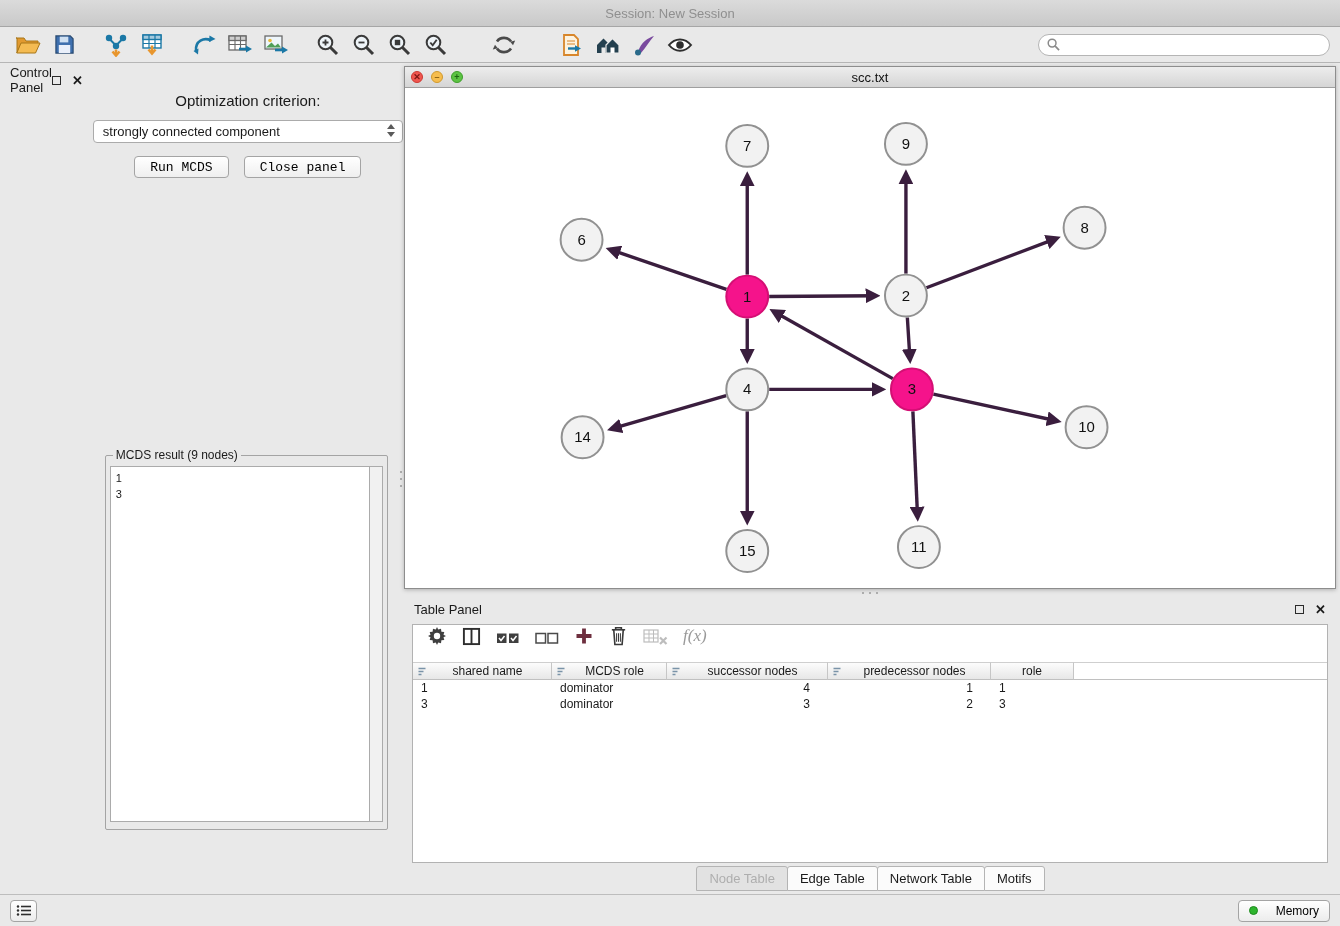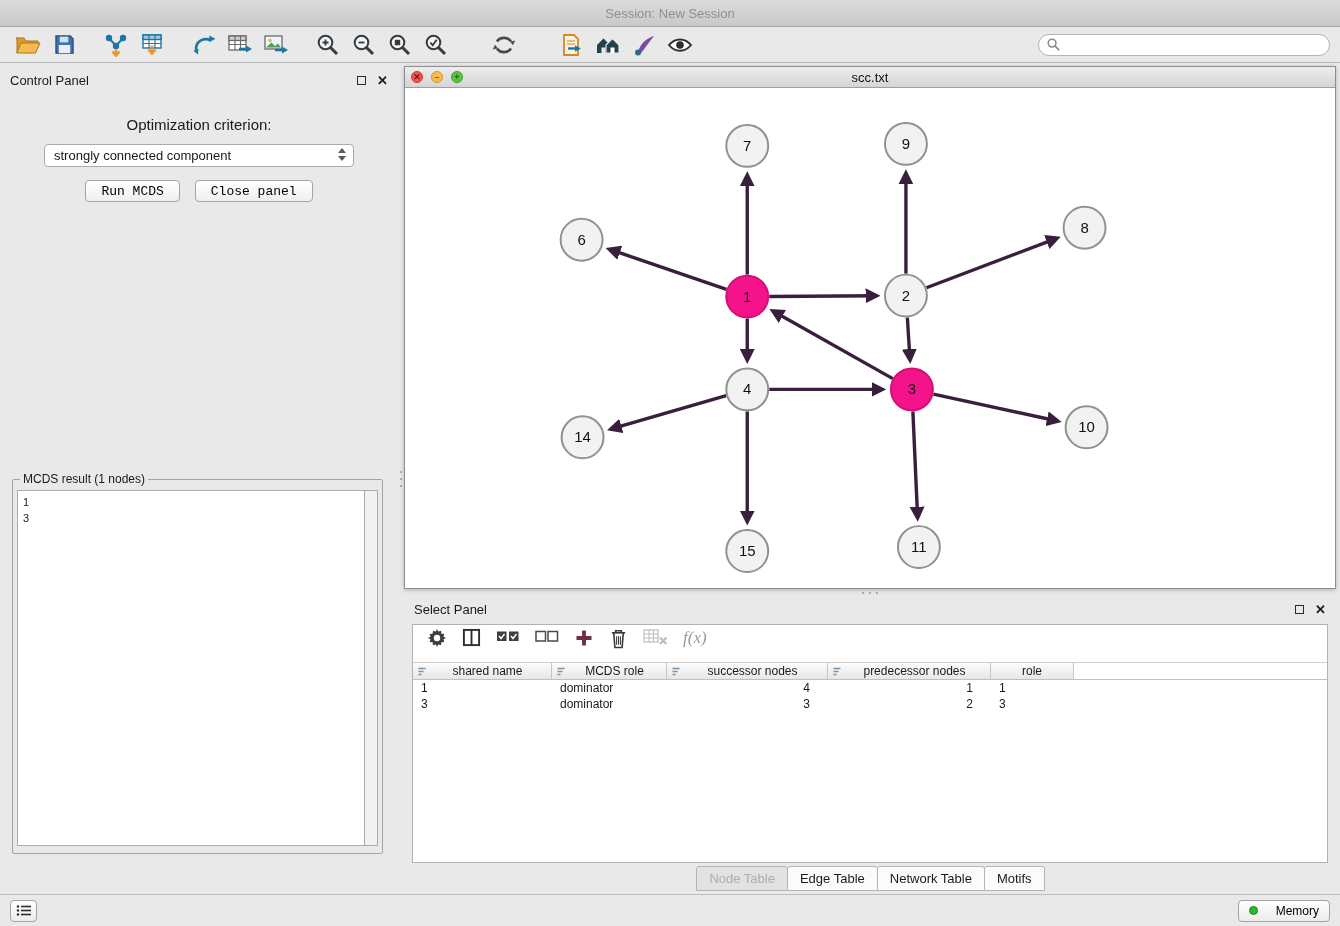--- a/index.html
+++ b/index.html
@@ -12,21 +12,21 @@
   .toolbar{height:36px;border-bottom:1px solid #b6b6b6;display:flex;align-items:center;padding:0 10px}
   .tbtn{width:36px;height:30px;display:flex;align-items:center;justify-content:center;flex:0 0 auto}
   .tgap{width:16px;flex:0 0 auto}
   .search-box{margin-left:auto;width:292px;height:22px;background:#fff;border:1px solid #b5b5b5;border-radius:12px;
     display:flex;align-items:center;padding:0 8px;gap:5px}
   .search-box input{border:none;outline:none;flex:1;font-size:12px;background:transparent;font-family:inherit}
 
   .main{display:flex;height:831px}
 
   
-  .control-panel{width:398px;display:flex;flex-direction:column;padding-top:5px}
+  .control-panel{width:398px;display:flex;flex-direction:row;padding-top:5px}
   .panel-header{height:24px;display:flex;align-items:center;padding:0 10px;font-size:13px}
   .win-icons{margin-left:auto;display:flex;gap:11px;align-items:center}
   .float-ic{width:9px;height:9px;border:1.6px solid #2a2a2a;display:inline-block}
   .close-ic{font-size:13px;font-weight:bold;color:#1a1a1a;line-height:1}
   .tabs-row{align-self:center;display:flex;margin-top:3px}
   .tab{padding:4px 12px;font-size:13px;background:#fbfbfb;border:1px solid #b4b4b4;margin-right:-1px;
     border-radius:3px 3px 0 0;white-space:nowrap}
   .tab.active{background:#e2e2e2;color:#aeaeae}
   .cp-body{flex:1;display:flex;flex-direction:column;align-items:center}
   .opt-label{margin-top:24px;font-size:15px}
@@ -61,21 +61,21 @@
   .mac-title{position:absolute;left:0;right:0;text-align:center;font-size:13px;color:#111}
   .canvas{flex:1;position:relative;background:#fff}
   #graph-svg{position:absolute;inset:0;width:100%;height:100%}
 
   .h-splitter{height:8px;display:flex;align-items:center;justify-content:center;gap:5px}
 
   
   .table-panel{flex:1;display:flex;flex-direction:column}
   .table-container{margin:3px 8px 0 8px;background:#fff;border:1px solid #b2b2b2;flex:1;display:flex;
     flex-direction:column;overflow:hidden}
-  .table-toolbar{height:37px;display:flex;align-items:flex-start;gap:15px;padding:3px 14px;background:#fff;flex:0 0 auto}
+  .table-toolbar{height:37px;display:flex;align-items:flex-end;gap:15px;padding:16px 14px;background:#fff;flex:0 0 auto}
   .ttbtn{display:flex;align-items:center;justify-content:center}
   .fx{font-family:"Liberation Serif",serif;font-style:italic;font-size:17px;color:#9a9a9a}
   .grid{display:grid;grid-template-columns:139px 115px 161px 163px 83px 1fr}
   .grid-header{height:18px;flex:0 0 auto}
   .gh-cell{display:flex;align-items:center;padding:0 4px;border-right:1px solid #c6c6c6;border-top:1px solid #cfcfcf;
     border-bottom:1px solid #c0c0c0;font-size:12px;background:linear-gradient(#fcfcfc,#e7e7e7)}
   .gh-label{flex:1;text-align:center}
   .gh-fill{background:#fff;border-right:none}
   .grid-row{height:16px;font-size:12px;flex:0 0 auto}
   .gr-cell{padding:0 8px;display:flex;align-items:center;overflow:hidden}
@@ -255,21 +255,21 @@
             <path d="M5 1 L9 6 H1 z" fill="#5a5a5a"></path>
             <path d="M5 14 L1 9 H9 z" fill="#5a5a5a"></path>
           </svg>
         </span>
       </div>
       <div class="btn-row">
         <button class="uibtn">Run MCDS</button>
         <button class="uibtn">Close panel</button>
       </div>
       <fieldset class="result-fieldset">
-        <legend>MCDS result (1 nodes)</legend>
+        <legend>MCDS result (9 nodes)</legend>
         <div class="result-inner">
           <div class="result-text"><span>1</span>
 <span>3</span></div>
           <div class="result-scroll"></div>
         </div>
       </fieldset>
     </div>
   </div>
 
   <div class="v-splitter">
@@ -361,21 +361,21 @@
     </div>
 
     <div class="h-splitter">
         <i></i>
         <i></i>
         <i></i>
       </div>
 
     <div class="table-panel">
       <div class="panel-header">
-        <span>Select Panel</span>
+        <span>Table Panel</span>
         <span class="win-icons">
           <span class="float-ic"></span>
           <span class="close-ic">✕</span>
         </span>
       </div>
       <div class="table-container">
         <div class="table-toolbar">
           <span class="ttbtn">
             <svg width="20" height="20" viewBox="0 0 20 20">
               <path fill="#3f3f3f" d="M10 1l1.2 2.6 2.8-.9.4 3 2.9.4-.8 2.7L19 10l-2.5 1.2.8 2.7-2.9.4-.4 3-2.8-.9L10 19l-1.2-2.6-2.8.9-.4-3-2.9-.4.8-2.7L1 10l2.5-1.2-.8-2.7 2.9-.4.4-3 2.8.9z"></path>

